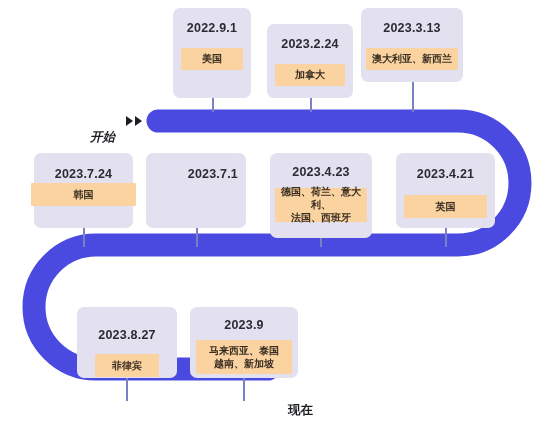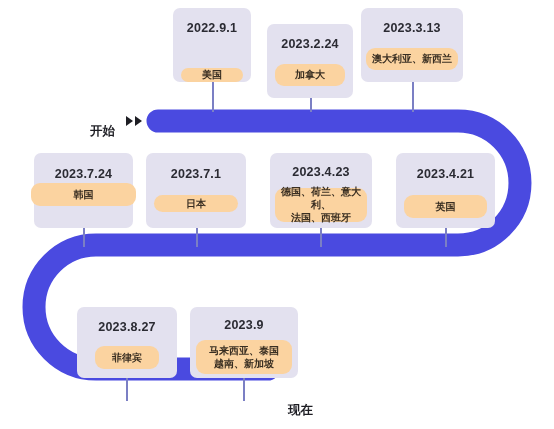--- a/index.html
+++ b/index.html
@@ -32,21 +32,21 @@
   .card .date{
     color:#2b2b33;
     font-weight:bold;
     font-size:12.5px;
     letter-spacing:.2px;
     white-space:nowrap;
     line-height:1;
   }
   .pill{
     background:#fbd3a0;
-    border-radius:9px;
+    border-radius:1px;
     color:#3a2f22;
     font-weight:bold;
     font-size:10px;
     line-height:13px;
     text-align:center;
     box-sizing:border-box;
     display:flex;
     align-items:center;
     justify-content:center;
     flex-direction:column;
@@ -82,77 +82,76 @@
 
   <svg id="ribbon" viewBox="0 0 554 429" xmlns="http://www.w3.org/2000/svg">
     <path d="M 158 121
              L 458 121
              A 62 62 0 0 1 458 245
              L 96 245
              A 62 62 0 0 0 96 369
              L 268 369" fill="none" stroke="#4a4ae0" stroke-width="23" stroke-linecap="round" stroke-linejoin="round"></path>
   </svg>
 
-  <div class="edgelabel" style="left:90px;top:125px;">开始</div>
+  <div class="edgelabel" style="left:90px;top:131px;font-style:italic;">开始</div>
   <div class="arrows" style="left:126px;top:116px;">
     <span class="tri"></span>
     <span class="tri"></span>
   </div>
 
   <div class="edgelabel" style="left:288px;top:404px;">现在</div>
 
   <div class="stem" style="left:212px;top:82px;height:30px;"></div>
   <div class="stem" style="left:310px;top:82px;height:30px;"></div>
   <div class="stem" style="left:412px;top:82px;height:30px;"></div>
 
   <div class="stem" style="left:83px;top:228px;height:19px;"></div>
   <div class="stem" style="left:196px;top:228px;height:19px;"></div>
   <div class="stem" style="left:320px;top:228px;height:19px;"></div>
   <div class="stem" style="left:445px;top:228px;height:19px;"></div>
 
   <div class="stem" style="left:126px;top:378px;height:23px;"></div>
   <div class="stem" style="left:243px;top:378px;height:23px;"></div>
 
-  <div class="card" style="left:173px;top:8px;width:78px;height:74px;padding:14px 8px 0;gap:20px;">
+  <div class="card" style="left:173px;top:8px;width:78px;height:90px;padding:14px 8px 0;">
     <div class="date">2022.9.1</div>
     <div class="pill" style="margin-top:13px;width:62px;height:22px;">美国</div>
   </div>
 
   <div class="card" style="left:267px;top:8px;width:86px;height:74px;padding:14px 8px 0;margin-top:16px;">
     <div class="date">2023.2.24</div>
     <div class="pill" style="margin-top:13px;width:70px;height:22px;">加拿大</div>
   </div>
 
   <div class="card" style="left:361px;top:8px;width:102px;height:74px;padding:14px 8px 8px;">
     <div class="date">2023.3.13</div>
     <div class="pill" style="margin-top:13px;width:92px;height:22px;">澳大利亚、新西兰</div>
   </div>
 
   <div class="card" style="left:34px;top:153px;width:99px;height:75px;padding:15px 8px 0;">
     <div class="date">2023.7.24</div>
     <div class="pill" style="margin-top:2px;width:105px;height:23px;">韩国</div>
   </div>
 
-  <div class="card" style="left:146px;top:153px;width:100px;height:75px;padding:15px 8px 16px;">
+  <div class="card" style="left:146px;top:153px;width:100px;height:75px;padding:15px 8px 16px;align-items:flex-end;">
     <div class="date">2023.7.1</div>
-    <div class="pill" style="margin-top:14px;width:84px;height:23px;">日本</div>
   </div>
 
-  <div class="card" style="left:270px;top:153px;width:102px;height:75px;padding:13px 6px 0;">
+  <div class="card" style="left:270px;top:153px;width:102px;height:85px;padding:13px 6px 0;">
     <div class="date">2023.4.23</div>
     <div class="pill" style="margin-top:9px;width:92px;height:34px;">德国、荷兰、意大利、
 法国、西班牙</div>
   </div>
 
   <div class="card" style="left:396px;top:153px;width:99px;height:75px;padding:15px 8px 0;">
     <div class="date">2023.4.21</div>
     <div class="pill" style="margin-top:14px;width:83px;height:23px;">英国</div>
   </div>
 
-  <div class="card" style="left:77px;top:307px;width:100px;height:71px;padding:14px 8px 0;">
+  <div class="card" style="left:77px;top:307px;width:100px;height:71px;padding:22px 8px 0;">
     <div class="date">2023.8.27</div>
     <div class="pill" style="margin-top:12px;width:64px;height:23px;">菲律宾</div>
   </div>
 
   <div class="card" style="left:190px;top:307px;width:108px;height:71px;padding:12px 6px 0;">
     <div class="date">2023.9</div>
     <div class="pill" style="margin-top:8px;width:96px;height:34px;">马来西亚、泰国
 越南、新加坡</div>
   </div>
 

